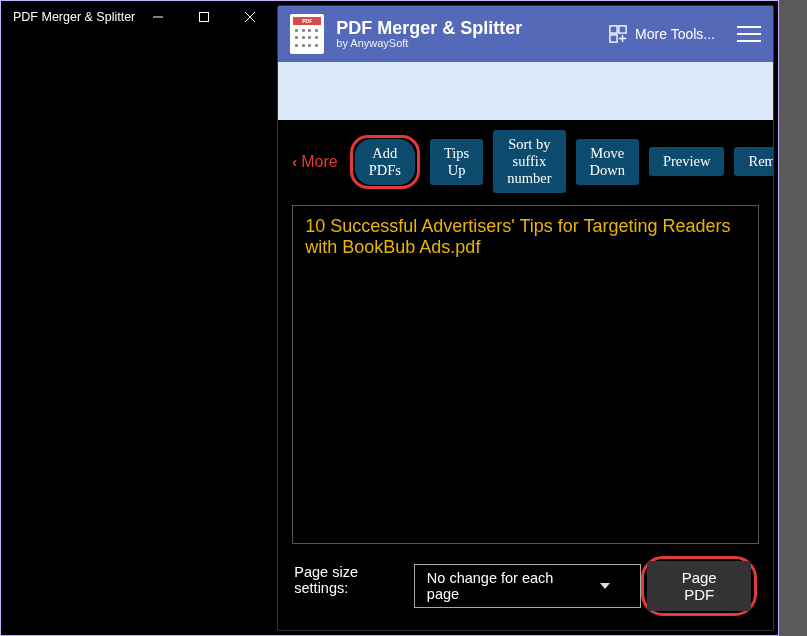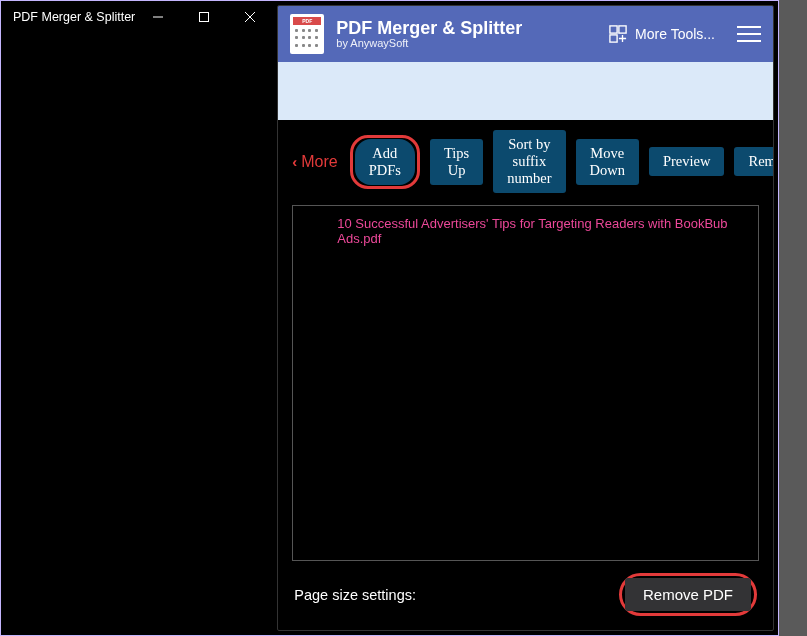--- a/index.html
+++ b/index.html
@@ -62,21 +62,21 @@
   }
   .highlight-ring {
     border:3px solid #e23a3a; border-radius:18px; padding:1px 2px; display:inline-flex;
   }
   .highlight-ring .tb-btn { border-radius:16px; }
   
   .filelist {
     flex:1; margin:4px 14px 8px 14px; border:1px solid #555; padding:10px 12px;
     display:flex; flex-direction:column; gap:16px;
   }
-  .file-item { color:#ec4899; font-size:13px;margin-left:32px; }
+  .file-item { color:#eab308; font-size:18px; }
   
   .footer {
     display:flex; align-items:center; justify-content:space-between;
     padding:4px 16px 14px 16px;
   }
   .footer-left { display:flex; align-items:flex-start; gap:0; }
   .footer-label { color:#fff; font-size:14.5px; }
   .select {
     border:1px solid #aaa; color:#fff; background:transparent;
     padding:5px 30px 5px 12px; font-size:14.5px; position:relative;
@@ -183,20 +183,24 @@
       <button class="tb-btn">Remove</button>
     </div>
 
     <div class="filelist">
       <div class="file-item">10 Successful Advertisers' Tips for Targeting Readers with BookBub Ads.pdf</div>
     </div>
 
     <div class="footer">
       <div class="footer-left">
         <div class="footer-label">Page size settings:</div>
+        <div class="select">
+          <span>No change for each page</span>
+          <span class="caret"></span>
+        </div>
       </div>
       <span class="merge-wrap">
-        <button class="merge-btn">Remove PDF</button>
+        <button class="merge-btn">Page PDF</button>
       </span>
     </div>
 
   </div>
 </div>
 
 </body></html>

